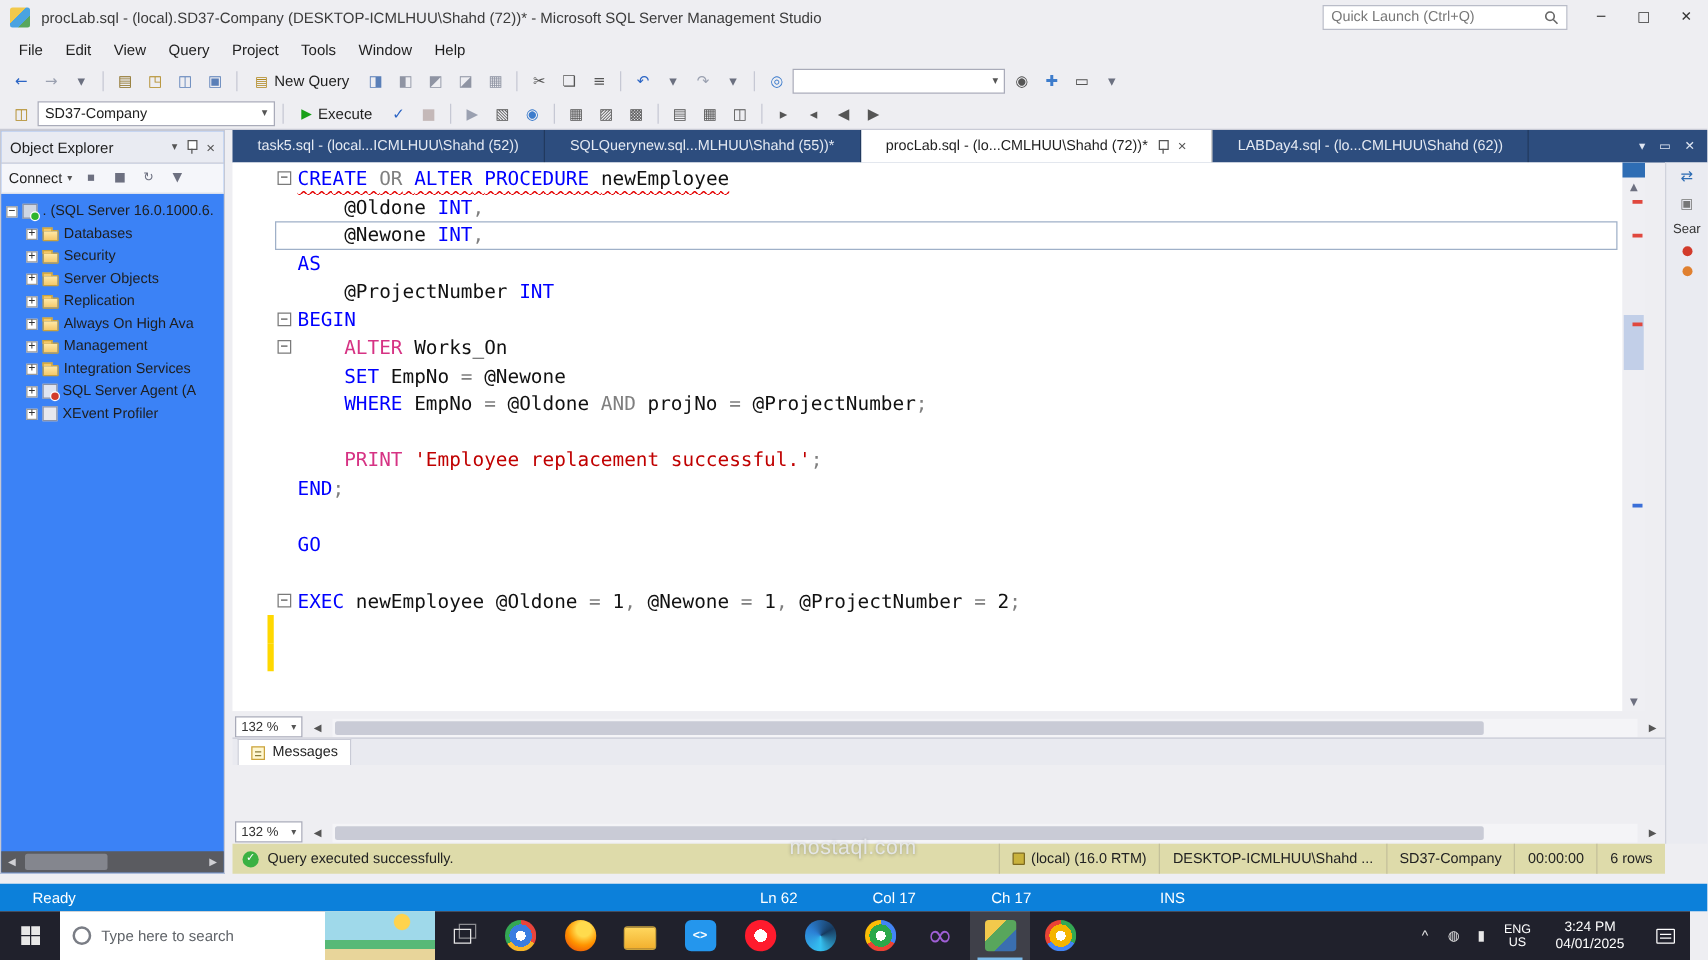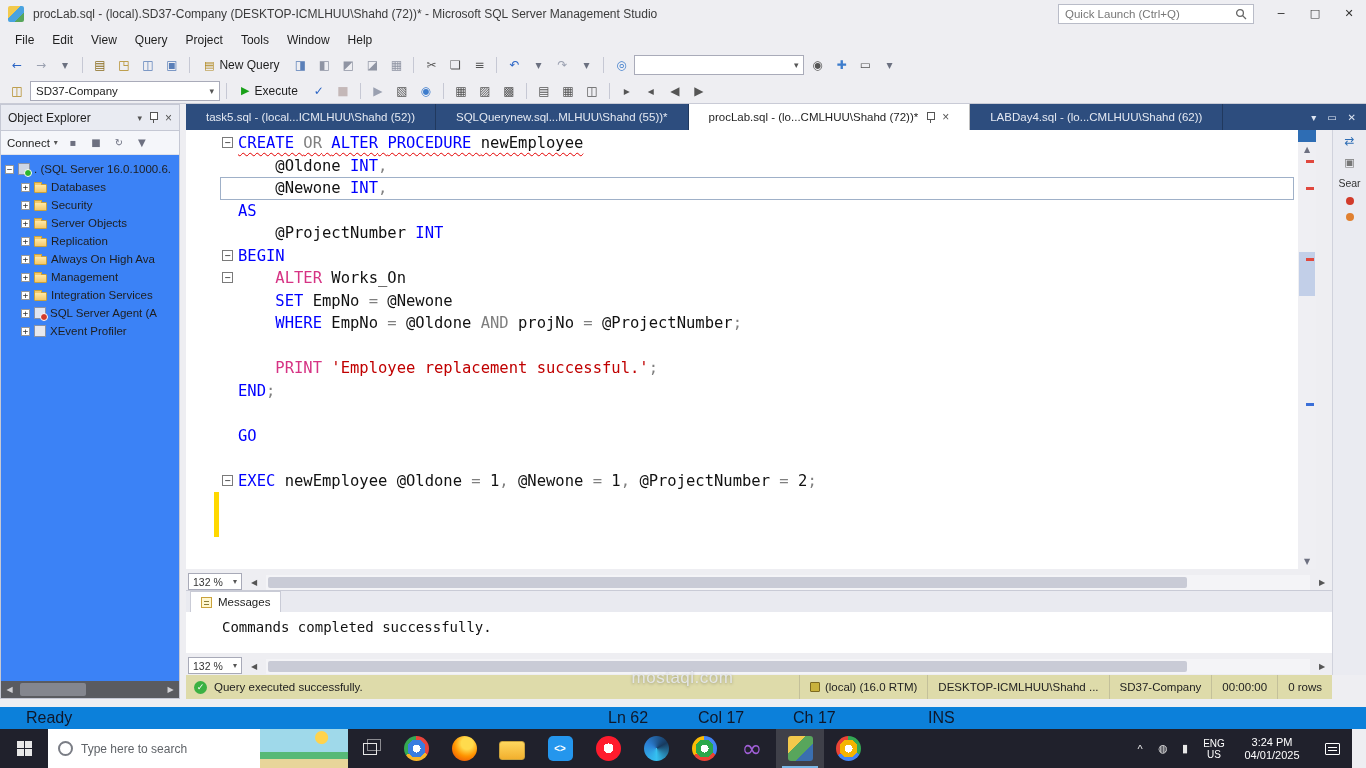--- a/index.html
+++ b/index.html
@@ -120,21 +120,21 @@
 
   
   .statusbar-yellow{position:absolute;left:186px;top:675px;width:1146px;height:24px;background:#dedbaa;display:flex;align-items:center;font-size:11.5px;color:#222;padding-left:8px}
   .ok-icon{width:13px;height:13px;border-radius:50%;background:#3bb143;color:#fff;font-size:9px;line-height:13px;text-align:center;font-family:"DejaVu Sans",sans-serif}
   .ys-msg{margin-left:7px}
   .ys-right{margin-left:auto;display:flex;height:100%}
   .ys-item{display:flex;align-items:center;gap:5px;padding:0 10px;border-left:1px solid #c3c09a;white-space:nowrap}
   .conn-icon{width:10px;height:10px;background:#c9b23c;border:1px solid #7d6a20;border-radius:1px}
 
   
-  .statusbar-blue{position:absolute;left:0;top:707px;width:1366px;height:22px;background:#0c80da;color:#0f172a;font-size:16px}
+  .statusbar-blue{position:absolute;left:0;top:707px;width:1366px;height:22px;background:#0c80da;color:#ffffff;font-size:12px}
   .sb-ready{position:absolute;left:26px;line-height:22px}
   .sb-ln{position:absolute;left:608px;line-height:22px}
   .sb-col{position:absolute;left:698px;line-height:22px}
   .sb-ch{position:absolute;left:793px;line-height:22px}
   .sb-ins{position:absolute;left:928px;line-height:22px}
 
   
   .taskbar{position:absolute;left:0;top:729px;width:1352px;height:39px;background:#20212c;display:flex;align-items:stretch;color:#fff}
   .start{width:48px;display:flex;align-items:center;justify-content:center}
   .win-logo{display:grid;grid-template-columns:7px 7px;grid-template-rows:7px 7px;gap:1px}
@@ -521,23 +521,20 @@
       </span>
     <span class="hs-arrow">▶</span>
   </div>
 
   <div class="msg-tabs">
     <div class="msg-tab">
       <span class="msg-tab-icon"></span>
       <span>Messages</span>
     </div>
   </div>
-  <div class="msg-body">
-    <span>Commands completed successfully.</span>
-  </div>
 
   <div class="zoombar z2">
     <div class="zoom-select">
       <span>132 %</span>
       <span class="arr">▾</span>
     </div>
     <span class="hs-arrow">◀</span>
     <span class="hs-track">
         <span class="hs-thumb"></span>
       </span>
@@ -555,21 +552,21 @@
         <div class="ys-item">
           <span class="ys-text">DESKTOP-ICMLHUU\Shahd ...</span>
         </div>
         <div class="ys-item">
           <span class="ys-text">SD37-Company</span>
         </div>
         <div class="ys-item">
           <span class="ys-text">00:00:00</span>
         </div>
         <div class="ys-item">
-          <span class="ys-text">0 rows</span>
+          <span class="ys-text">6 rows</span>
         </div>
       </div>
   </div>
 
   <div class="statusbar-blue">
     <span class="sb-ready">Ready</span>
     <span class="sb-ln">Ln 62</span>
     <span class="sb-col">Col 17</span>
     <span class="sb-ch">Ch 17</span>
     <span class="sb-ins">INS</span>

